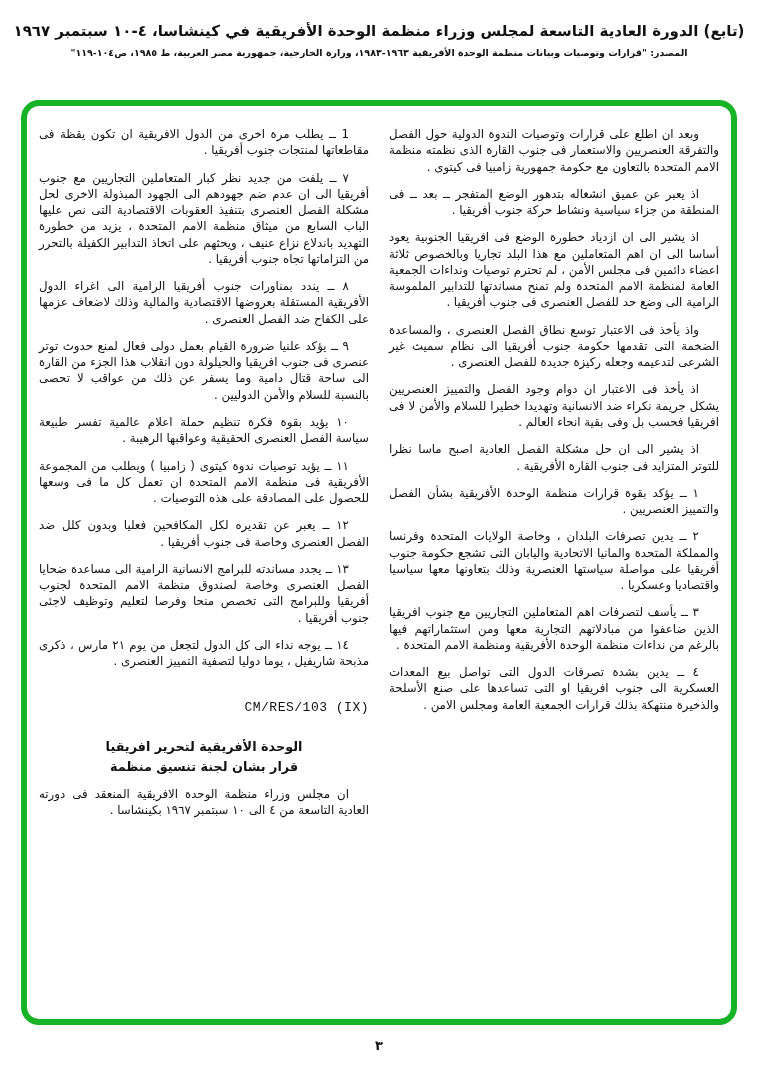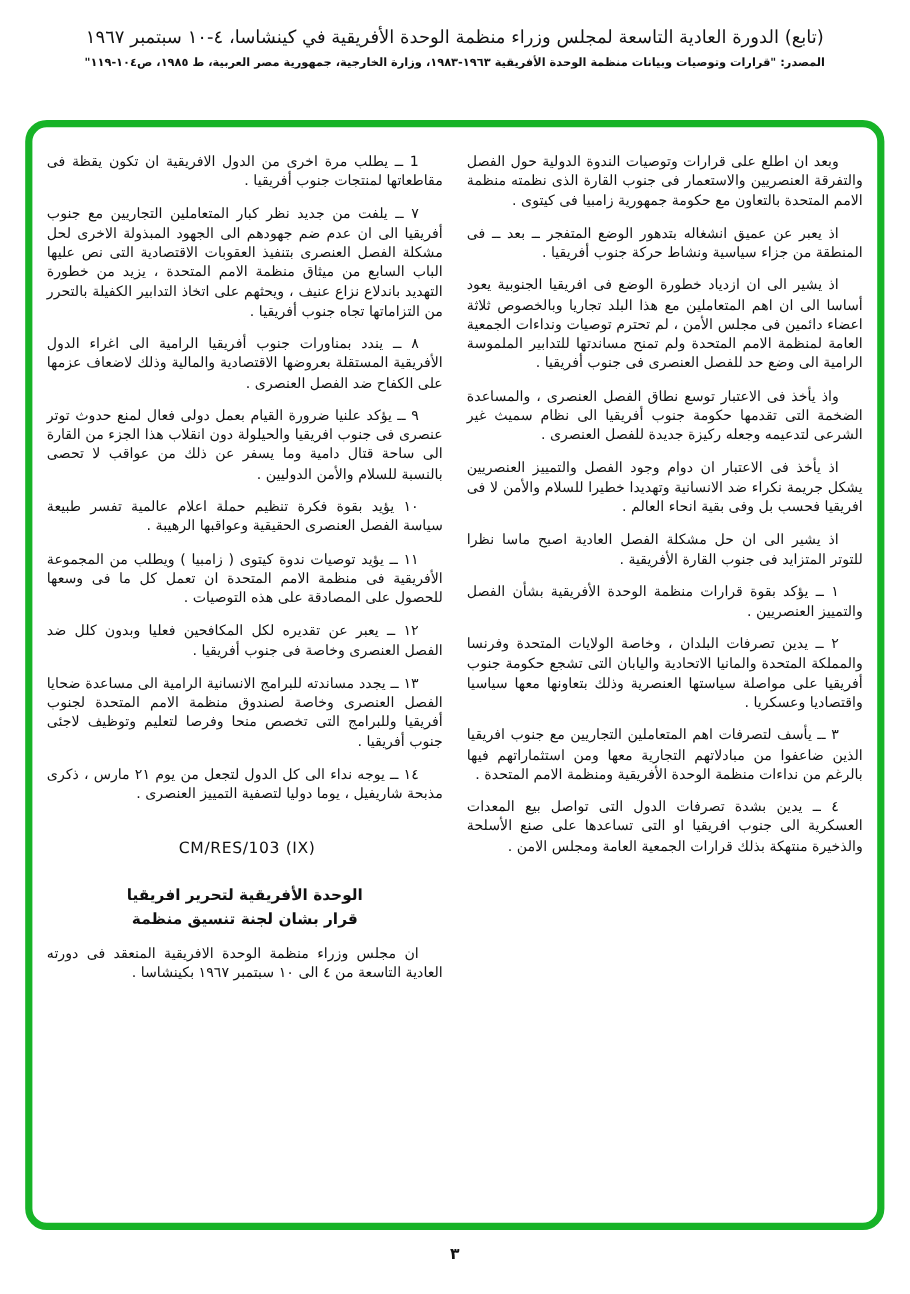--- a/index.html
+++ b/index.html
@@ -12,21 +12,21 @@
     color: #111;
     position: relative;
     overflow: hidden;
   }
   .doc-header {
     direction: rtl;
     text-align: center;
     padding-top: 22px;
   }
   .doc-header .h1 {
-    font-weight: normal;
+    font-weight: bold;
     font-size: 15px;
     letter-spacing: 0;
   }
   .doc-header .h2 {
     font-weight: bold;
     font-size: 9.5px;
     margin-top: 7px;
   }
   .green-box {
     position: absolute;
@@ -50,24 +50,25 @@
     text-align: justify;
     font-size: 11.8px;
     line-height: 1.38;
   }
   .col p {
     margin: 0 0 11px 0;
     text-indent: 1.7em;
   }
   .rescode {
     direction: ltr;
-    text-align: center;
+    text-align: right;
     font-size: 13px;
     margin: 30px 0 20px 4px;
     letter-spacing: 0.5px;
+    font-family: Liberation Mono, monospace;
   }
   .resheading {
     text-align: center;
     font-weight: bold;
     font-size: 12.8px;
     line-height: 1.5;
     margin: 0 0 10px 0;
   }
   .page-number {
     position: absolute;

